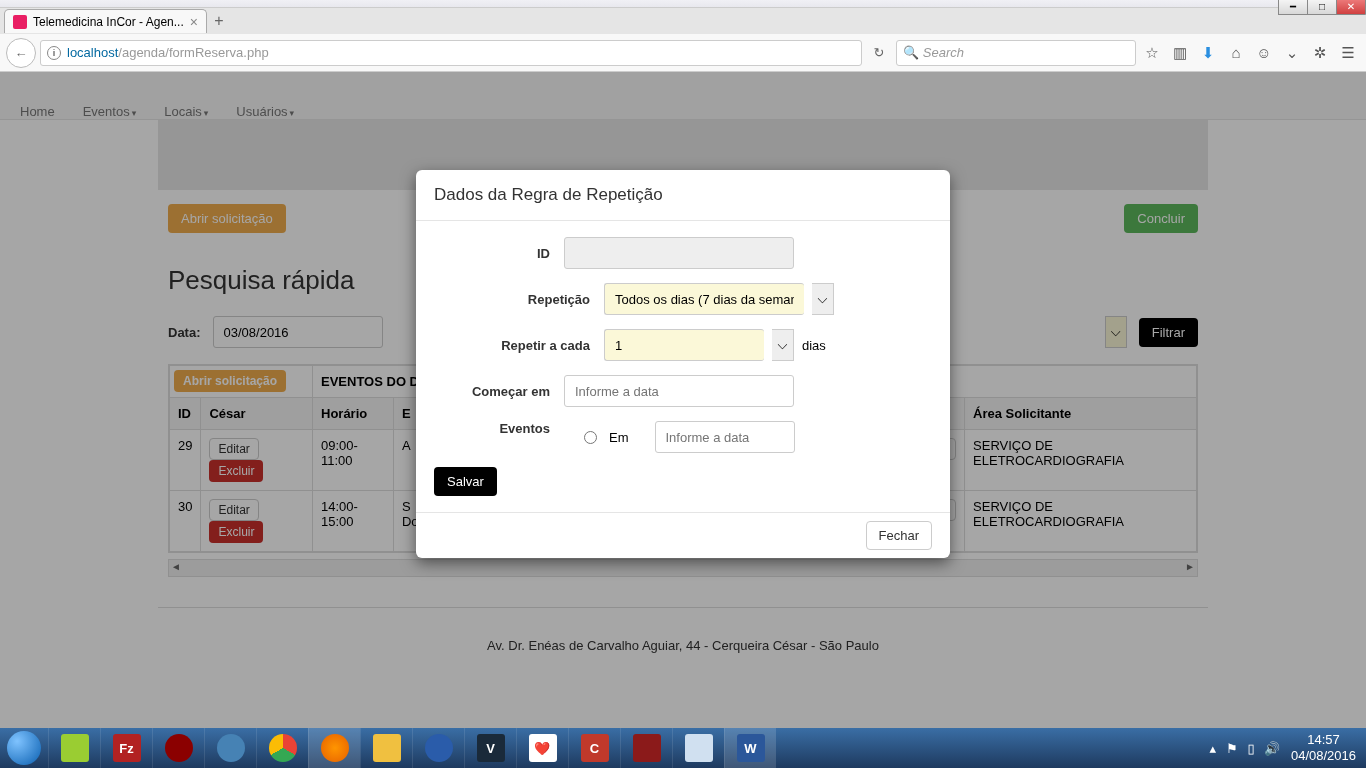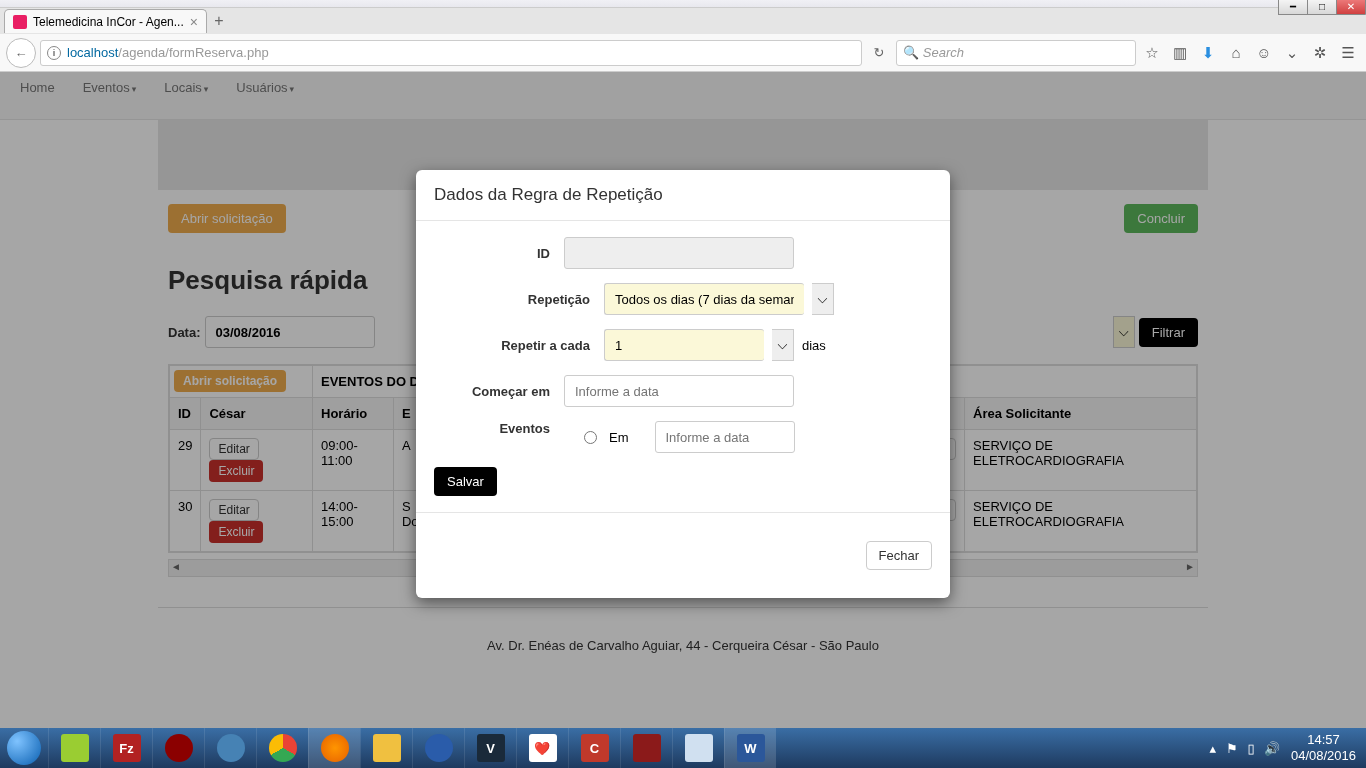--- a/index.html
+++ b/index.html
@@ -18,35 +18,35 @@
 .navbtn{width:30px;height:30px;border:1px solid #bbb;border-radius:50%;background:#fff;display:flex;align-items:center;justify-content:center;color:#666}
 .urlinput{flex:1;height:26px;border:1px solid #ccc;border-radius:3px;display:flex;align-items:center;padding:0 6px;background:#fff}
 .info-i{width:14px;height:14px;border:1px solid #888;border-radius:50%;display:inline-flex;align-items:center;justify-content:center;font-size:9px;margin-right:6px}
 .urlhost{color:#0369a1}
 .urlpath{color:#999}
 .reload{width:26px;text-align:center;color:#666}
 .searchbox{width:240px;height:26px;border:1px solid #ccc;border-radius:3px;display:flex;align-items:center;padding:0 6px;background:#fff;color:#999}
 .toolicon{width:24px;text-align:center;color:#555;font-size:15px}
 .page{position:relative;height:696px;background:#fff}
 .overlay{position:absolute;inset:0;background:rgba(0,0,0,0.35);z-index:5}
-.navbar{height:48px;background:#f8f8f8;border-bottom:1px solid #e5e5e5;display:flex;align-items:flex-start;padding:8px 20px;gap:28px}
+.navbar{height:48px;background:#f8f8f8;border-bottom:1px solid #e5e5e5;display:flex;align-items:flex-end;padding:0 20px;gap:28px}
 .navitem{color:#777}
 .caret{font-size:9px;margin-left:2px}
 .container{width:1050px;margin:0 auto}
 .jumbo{height:70px;background:#e7e7e7;margin-top:0}
 .bar1{padding:14px 10px;display:flex;justify-content:space-between}
 .btn{padding:6px 12px;border:1px solid transparent;border-radius:4px;cursor:pointer;display:inline-block}
 .btn-warning{background:#f0ad4e;color:#fff}
 .btn-success{background:#5cb85c;color:#fff}
 .btn-danger{background:#c9302c;color:#fff}
 .btn-primary{background:#000000;color:#fff}
 .btn-default{background:#fff;border-color:#ccc;color:#333}
 .btn-sm{padding:3px 8px;font-size:12px}
-h2{font-size:26px;font-weight:700;color:#333;margin:18px 10px 10px}
-.form-row{padding:10px;display:flex;align-items:center;gap:4px}
+h2{font-size:26px;font-weight:400;color:#333;margin:18px 10px 10px}
+.form-row{padding:10px;display:flex;align-items:center;gap:12px}
 .lbl{font-weight:bold;color:#333}
 .inp{height:32px;border:1px solid #ccc;border-radius:3px;padding:0 10px;background:#fff}
 .table-wrap{margin:6px 10px;border:1px solid #ddd;overflow:hidden}
 table{border-collapse:collapse;width:100%}
 th,td{border:1px solid #ddd;padding:8px;text-align:left;vertical-align:top;font-size:13px}
 th{background:#fff;font-weight:bold}
 .thead2 th{background:#f5f5f5}
 .hscroll{height:18px;background:#f0f0f0;border:1px solid #ddd;margin:0 10px;position:relative}
 .hscroll::before{content:"◄";position:absolute;left:2px;top:1px;font-size:10px;color:#666}
 .hscroll::after{content:"►";position:absolute;right:2px;top:1px;font-size:10px;color:#666}
@@ -55,21 +55,21 @@
 .modal-h{padding:15px 18px;border-bottom:1px solid #e5e5e5;font-size:17px;color:#333}
 .modal-b{padding:16px 18px}
 .mrow{display:flex;align-items:center;margin-bottom:14px}
 .mlbl{width:130px;text-align:right;padding-right:14px;font-weight:bold;color:#333}
 .mfield{flex:1;display:flex;align-items:center;gap:8px}
 .disabled-inp{background:#eee}
 .yellow-inp{background:#fbf8d8}
 .select-arrow{width:22px;height:32px;border:1px solid #ccc;background:#eee;display:inline-flex;align-items:center;justify-content:center;border-left:none}
 .radiogrp{display:flex;flex-direction:column;gap:12px;margin-left:20px}
 .radioln{display:flex;align-items:center;gap:12px}
-.modal-f{padding:28px 18px;border-top:1px solid #e5e5e5;text-align:right}
+.modal-f{padding:8px 18px;border-top:1px solid #e5e5e5;text-align:right}
 .taskbar{position:absolute;bottom:0;left:0;right:0;height:40px;background:linear-gradient(#3a6ea5,#1e3a5f);display:flex;align-items:center;z-index:20}
 .start{width:48px;height:40px;display:flex;align-items:center;justify-content:center}
 .orb{width:34px;height:34px;border-radius:50%;background:radial-gradient(circle at 30% 30%,#7fc3ff,#0a5fb0)}
 .tbicon{width:52px;height:40px;display:flex;align-items:center;justify-content:center;border-left:1px solid rgba(255,255,255,.1)}
 .tbicon.active{background:rgba(255,255,255,.15)}
 .ticon{width:28px;height:28px;border-radius:3px}
 .tray{margin-left:auto;display:flex;align-items:center;gap:10px;padding:0 10px;color:#fff;font-size:12px}
 .clock{text-align:center;line-height:1.2}
 </style>
 </head>
@@ -126,21 +126,21 @@
   <div class="container">
     <div class="jumbo"></div>
     <div class="bar1">
       <span class="btn btn-warning">Abrir solicitação</span>
       <span class="btn btn-success">Concluir</span>
     </div>
 
     <h2>Pesquisa rápida</h2>
     <div class="form-row">
       <span class="lbl">Data:</span>
-      <input class="inp" style="width: 170px; font-weight: bold;" value="03/08/2016">
+      <input class="inp" style="width: 170px;" value="03/08/2016">
       <div style="flex:1"></div>
       <div class="select-arrow" style="background:#fbf8d8;border-left:1px solid #ccc">⌵</div>
       <span class="btn btn-primary">Filtrar</span>
     </div>
 
     <div class="table-wrap">
       <table>
         <tbody>
             <tr>
               <th colspan="2" style="padding:4px"><span class="btn btn-warning btn-sm">Abrir solicitação</span></th>

